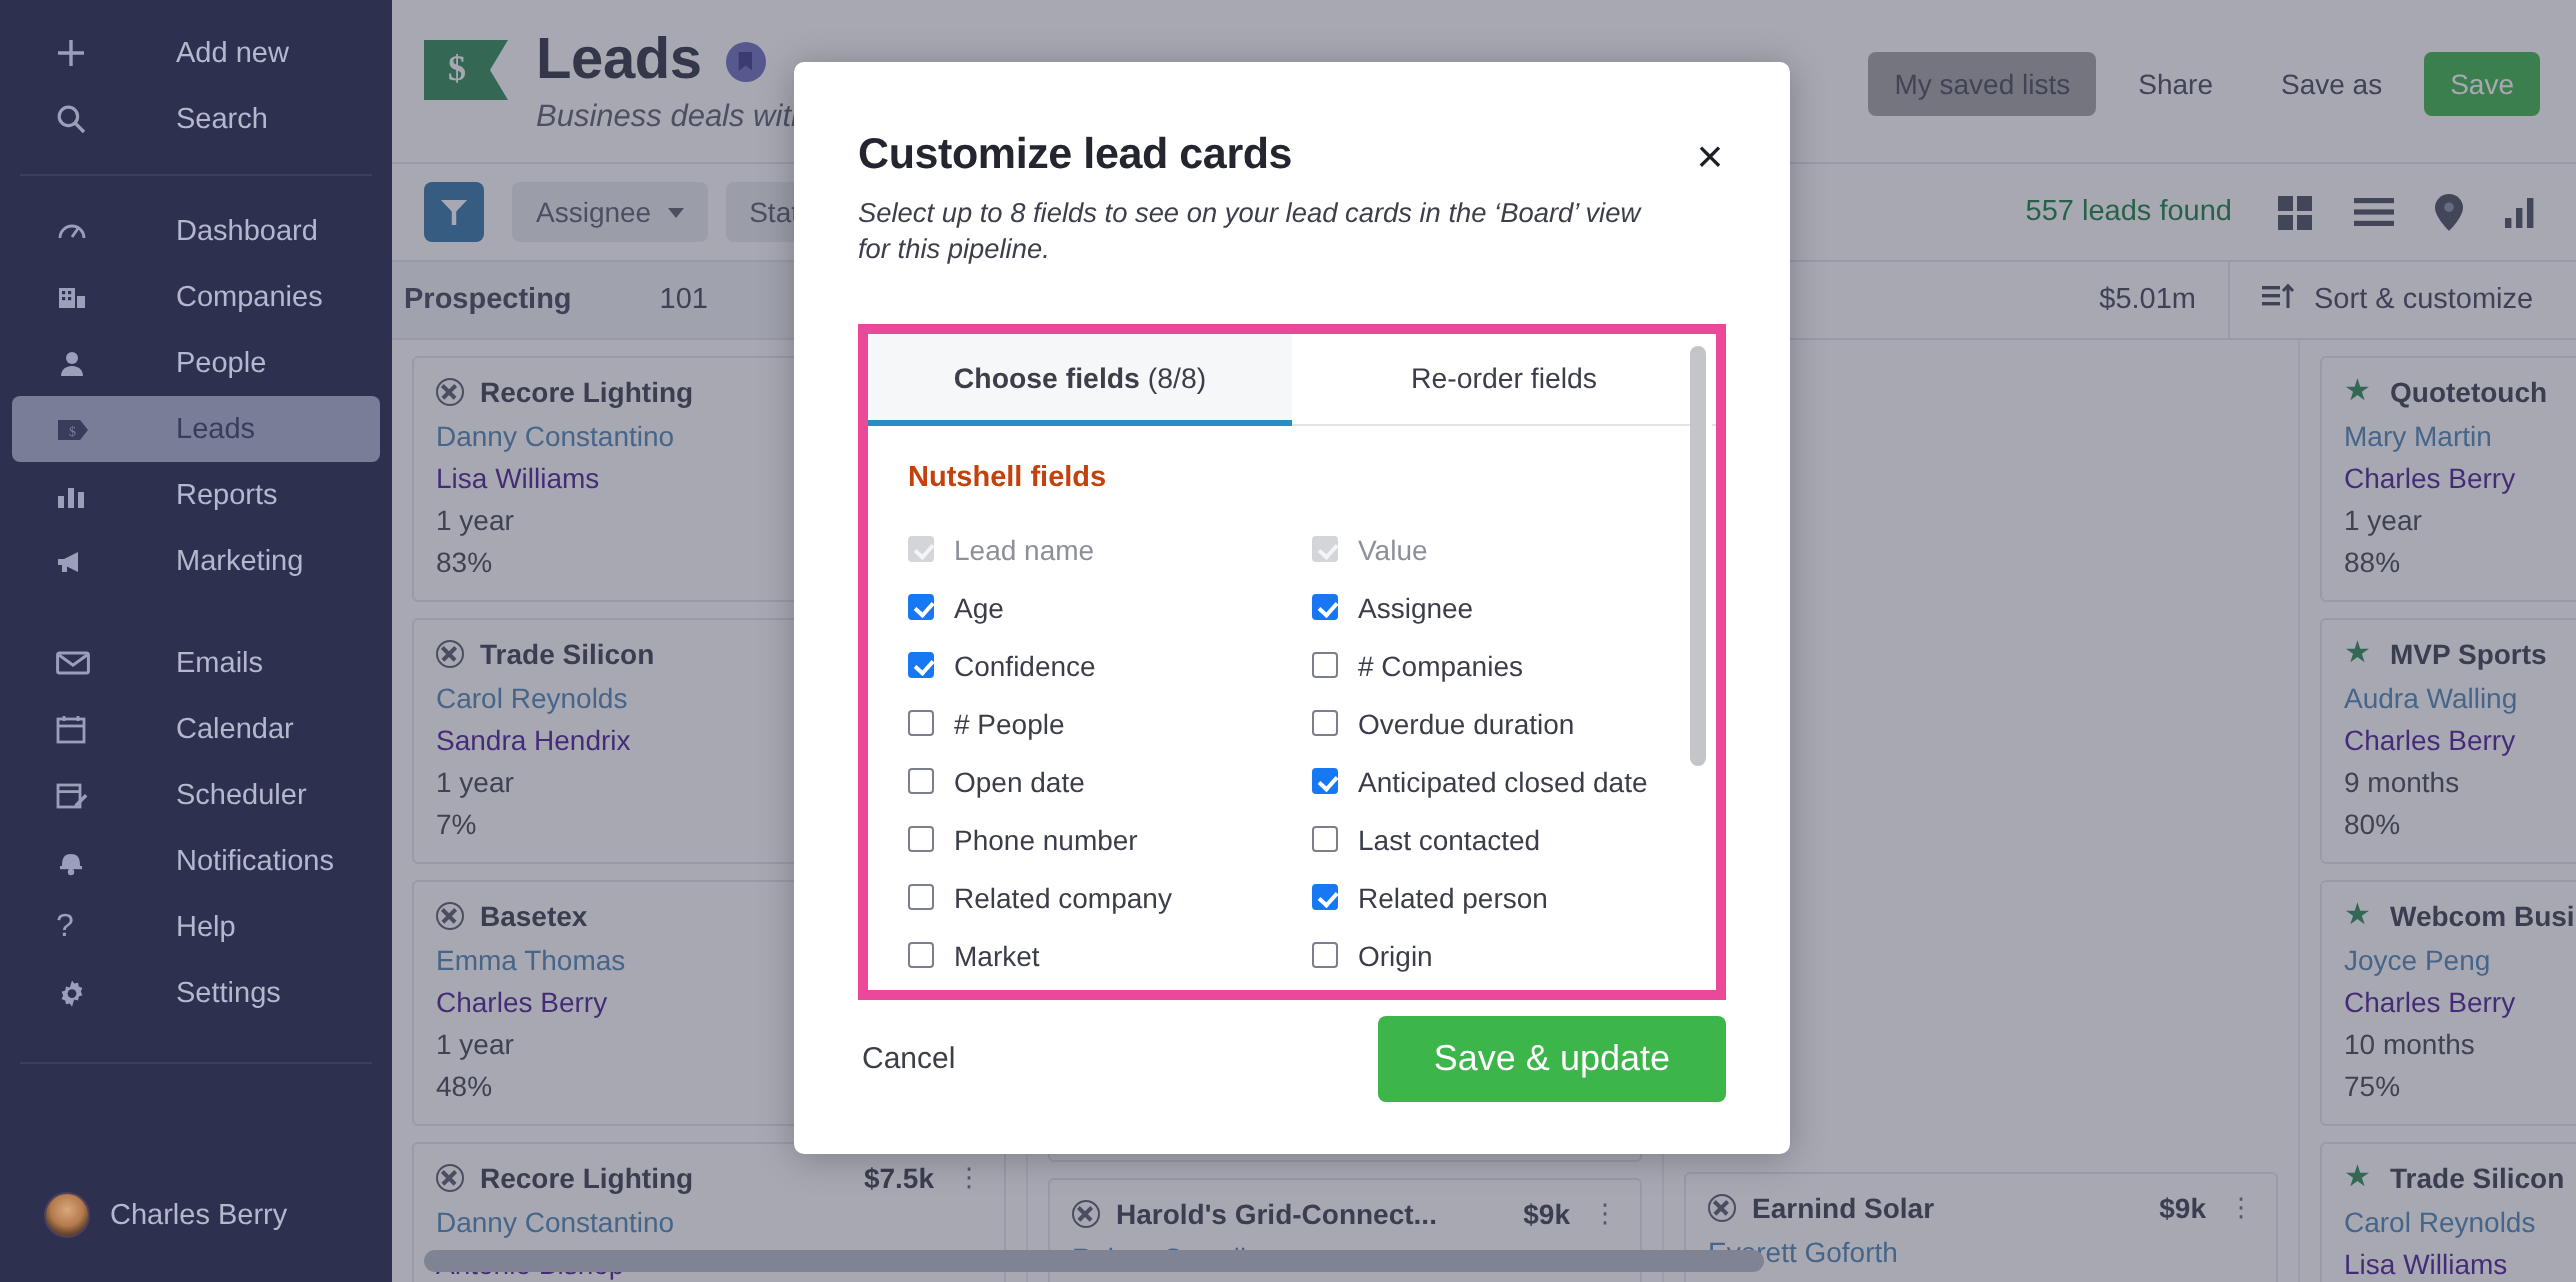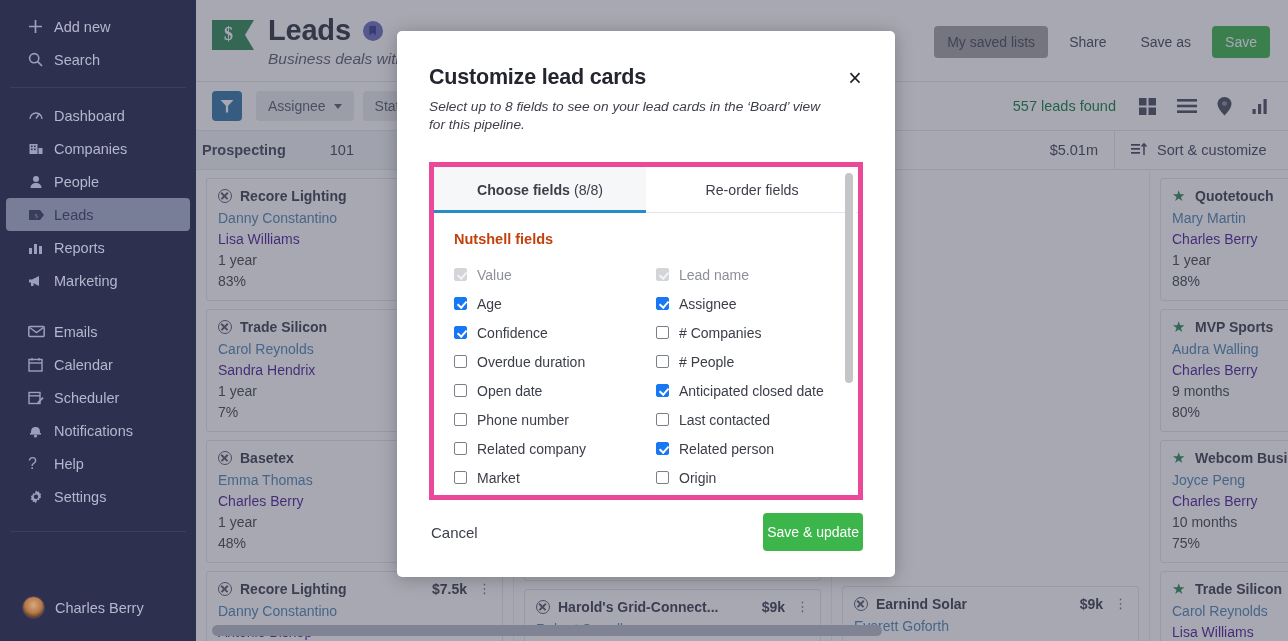--- a/index.html
+++ b/index.html
@@ -20,20 +20,21 @@
     padding-top: 10px;
   }
   .nav-item {
     display: flex; align-items: center;
     height: 33px; margin: 0 6px;
     padding-left: 22px;
     border-radius: 4px;
     font-size: 14.5px;
     color: #b4b8cd;
     cursor: pointer;
+    gap: 34px;
   }
   .nav-item .ico {
     width: 26px; flex: 0 0 26px;
     display: flex; align-items: center; justify-content: flex-start;
     color: #9ba0ba;
   }
   .nav-item.active { background: #787d98; color: #3a3c5c; }
   .nav-item.active .ico { color: #3a3c5c; }
   .nav-sep { height: 1px; background: #3c3e5e; margin: 11px 10px; }
   .nav-gap { height: 18px; }
@@ -248,21 +249,21 @@
     background: #c3c5c8; border-radius: 5px;
   }
 
   .modal-foot {
     margin-top: auto; padding: 0 32px 26px 32px;
     display: flex; align-items: center;
   }
   .cancel-btn { font-size: 15px; color: #3c3f4a; background: none; border: none; cursor: pointer; padding: 6px 2px; }
   .save-btn {
     margin-left: auto; background: #3cb54a; color: #fff; border: none;
-    font-size: 14px; padding: 11px 4px; border-radius: 4px; cursor: pointer;
+    font-size: 18px; padding: 11px 28px; border-radius: 4px; cursor: pointer;
   }
 </style>
 </head>
 <body>
 
 <div id="app">
 
   <div class="sidebar">
     <div class="nav-item">
       <span class="ico">
@@ -670,49 +671,49 @@
         <div class="tab">
           <span>Re-order fields</span>
         </div>
       </div>
 
       <div class="tab-body">
         <div class="group-title">Nutshell fields</div>
         <div class="fields-grid">
           <label class="field dis">
               <span class="cb dis"></span>
-              <span>Value</span>
+              <span>Lead name</span>
             </label>
           <label class="field dis">
               <span class="cb dis"></span>
-              <span>Lead name</span>
+              <span>Value</span>
             </label>
           <label class="field">
               <span class="cb on"></span>
               <span>Age</span>
             </label>
           <label class="field">
               <span class="cb on"></span>
               <span>Assignee</span>
             </label>
           <label class="field">
               <span class="cb on"></span>
               <span>Confidence</span>
             </label>
           <label class="field">
               <span class="cb"></span>
               <span># Companies</span>
             </label>
           <label class="field">
               <span class="cb"></span>
+              <span># People</span>
+            </label>
+          <label class="field">
+              <span class="cb"></span>
               <span>Overdue duration</span>
-            </label>
-          <label class="field">
-              <span class="cb"></span>
-              <span># People</span>
             </label>
           <label class="field">
               <span class="cb"></span>
               <span>Open date</span>
             </label>
           <label class="field">
               <span class="cb on"></span>
               <span>Anticipated closed date</span>
             </label>
           <label class="field">

